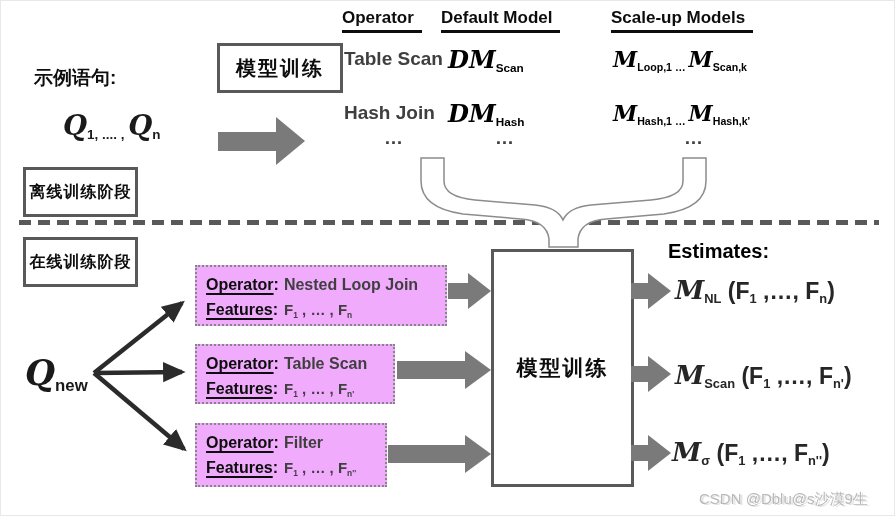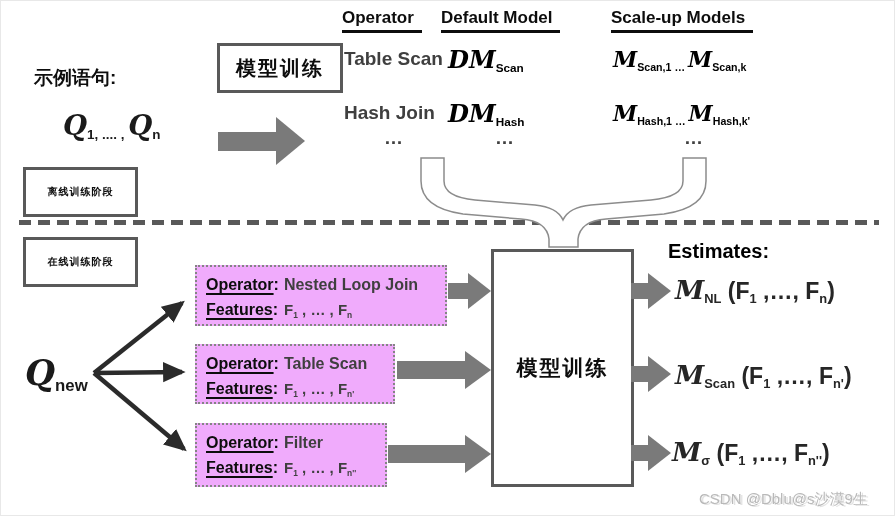--- a/index.html
+++ b/index.html
@@ -11,21 +11,21 @@
          padding:0 8px 2px 0;white-space:nowrap;}
   .opname{font-size:19px;font-weight:bold;color:#3f3f3f;white-space:nowrap;}
   .dots{font-size:19px;font-weight:bold;color:#3f3f3f;letter-spacing:1px;}
   
   .formula{font-weight:bold;color:#262626;white-space:nowrap;}
   .formula .cal{font-family:"DejaVu Serif","Liberation Serif",serif;font-style:italic;font-size:1.15em;}
   .formula .sub{font-size:0.56em;vertical-align:-0.33em;font-weight:bold;}
   .tblf{font-size:21px;color:#000000;}
   
   .solidbox{border:3px solid #595959;background:#fff;display:flex;align-items:center;justify-content:center;}
-  .phaselabel{font-size:10px;font-weight:bold;color:#0d0d0d;letter-spacing:1px;white-space:nowrap;}
+  .phaselabel{font-size:16px;font-weight:bold;color:#0d0d0d;letter-spacing:1px;white-space:nowrap;}
   .bigboxlabel{font-size:20px;font-weight:bold;color:#0d0d0d;letter-spacing:2px;white-space:nowrap;}
   .dashline{background:repeating-linear-gradient(90deg,#595959 0 12px,rgba(0,0,0,0) 12px 19px);height:5px;}
   .opbox{border:2px dotted #858585;background:#f0abfc;padding:5px 9px;box-sizing:border-box;}
   .opline{font-size:16px;line-height:25px;white-space:nowrap;}
   .oplbl{font-weight:bold;color:#0d0d0d;text-decoration:underline;text-decoration-thickness:2px;text-underline-offset:3px;}
   .opcolon{font-weight:bold;color:#0d0d0d;}
   .opval{font-weight:bold;color:#3f3f3f;margin-left:5px;}
   .featf{font-size:15px;color:#3f3f3f;margin-left:6px;}
   
   .barrow{position:absolute;display:flex;align-items:center;}
@@ -40,21 +40,21 @@
 <body>
 
 <div id="canvas">
 
   <div class="abs thead" style="left:341px;top:7px;">Operator</div>
   <div class="abs thead" style="left:440px;top:7px;">Default Model</div>
   <div class="abs thead" style="left:610px;top:7px;">Scale-up Models</div>
 
   <div class="abs opname" style="left:343px;top:47px;">Table Scan</div>
   <div class="abs formula tblf" style="left:447px;top:44px;"><span class="cal">DM</span><span class="sub">Scan</span></div>
-  <div class="abs formula tblf" style="left:612px;top:45px;font-size:19px;"><span class="cal">M</span><span class="sub">Scan,1 </span><span class="sub">… </span><span class="cal">M</span><span class="sub">Scan,k</span></div>
+  <div class="abs formula tblf" style="left:612px;top:45px;font-size:19px;"><span class="cal">M</span><span class="sub">Loop,1 </span><span class="sub">… </span><span class="cal">M</span><span class="sub">Scan,k</span></div>
 
   <div class="abs opname" style="left:343px;top:101px;">Hash Join</div>
   <div class="abs formula tblf" style="left:447px;top:98px;"><span class="cal">DM</span><span class="sub">Hash</span></div>
   <div class="abs formula tblf" style="left:612px;top:99px;font-size:19px;"><span class="cal">M</span><span class="sub">Hash,1 </span><span class="sub">… </span><span class="cal">M</span><span class="sub">Hash,k'</span></div>
 
   <div class="abs dots" style="left:383px;top:126px;">…</div>
   <div class="abs dots" style="left:494px;top:126px;">…</div>
   <div class="abs dots" style="left:683px;top:126px;">…</div>
 
   <div class="abs exlabel" style="left:33px;top:64px;">示例语句:</div>

